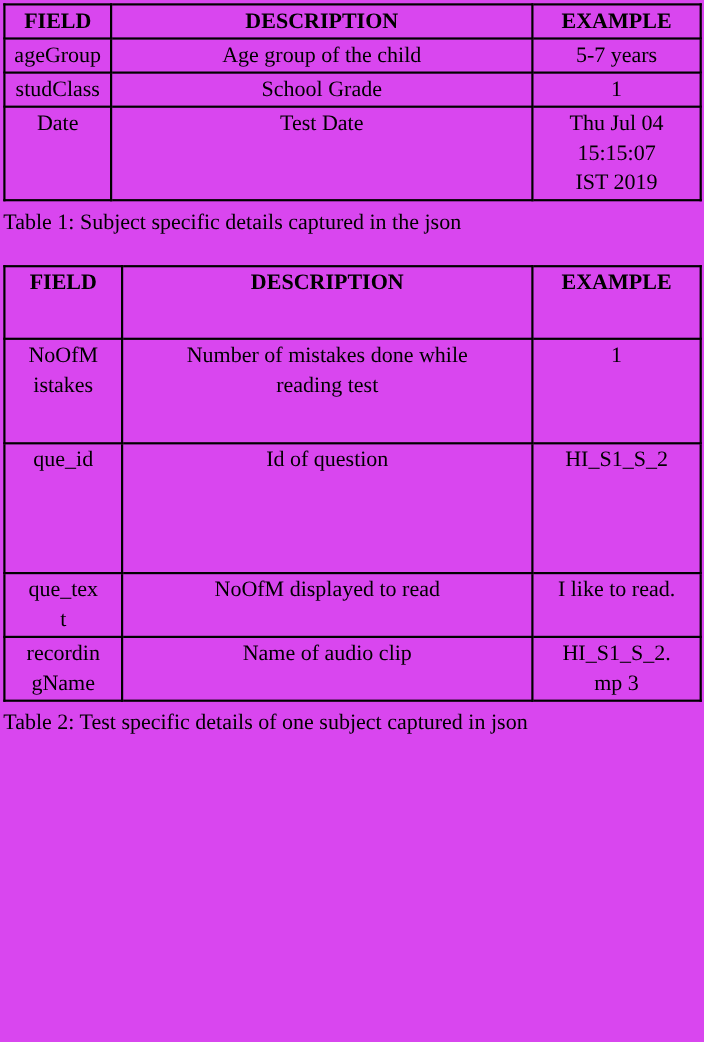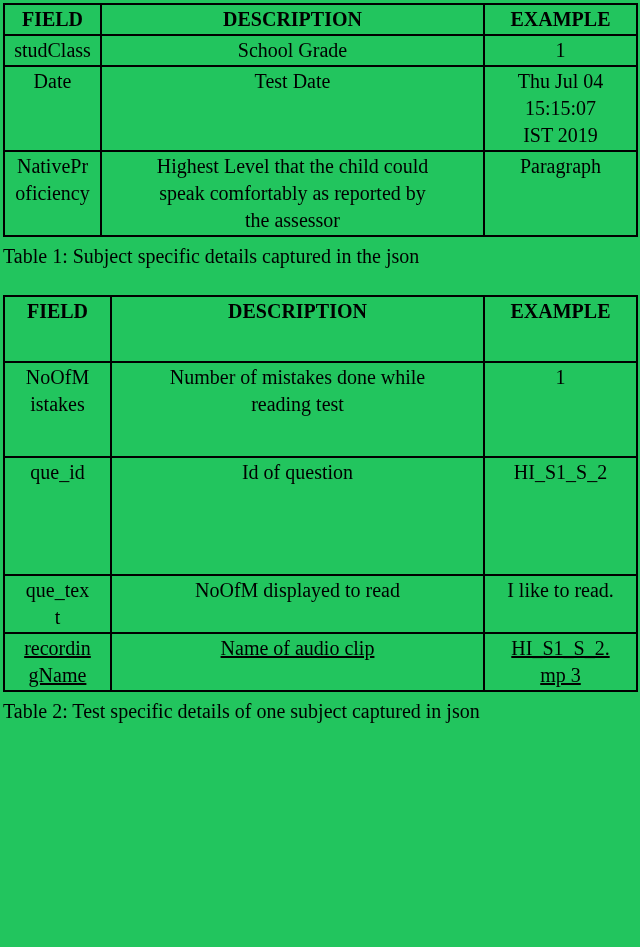--- a/index.html
+++ b/index.html
@@ -7,21 +7,21 @@
     padding: 0;
     background: #ffffff;
     color: #000000;
     font-family: "Liberation Serif", "DejaVu Serif", serif;
   }
   .page {
     width: 640px;
     height: 947px;
     box-sizing: border-box;
     padding: 3px 3px 0 3px;
-    background: #22c55e;
+    background: #d946ef;
     overflow: hidden;
   }
   table.paper-table {
     border-collapse: collapse;
     table-layout: fixed;
     width: 633px;
   }
   table.paper-table td {
     border: 2px solid #000000;
     text-align: center;
@@ -42,21 +42,21 @@
   
   #table2 col.c-field { width: 107px; }
   #table2 col.c-desc  { width: 373px; }
   #table2 col.c-ex    { width: 153px; }
   
   #table2 tr.hdr  td { height: 62px; }
   #table2 tr.r0   td { height: 86px; }
   #table2 tr.r1   td { height: 91px; margin-top: 33px; }
   #table2 tr.r2   td { height: 114px; }
   #table2 tr.r3   td { height: 48px; }
-  #table2 tr.r4   td { height: 52px; text-decoration: underline; }
+  #table2 tr.r4   td { height: 52px; }
   .caption {
     width: 633px;
     font-size: 20px;
     line-height: 27px;
     margin-top: 6px;
   }
   .table-gap { height: 25px; }
 </style>
 </head>
 <body>
@@ -68,39 +68,36 @@
         <col class="c-field">
         <col class="c-desc">
         <col class="c-ex">
       </colgroup>
     <tbody>
       <tr class="hdr">
         <td class="th">FIELD</td>
         <td class="th">DESCRIPTION</td>
         <td class="th">EXAMPLE</td>
       </tr>
+      <tr class="r0">
+        <td>ageGroup</td>
+        <td>Age group of the child</td>
+        <td>5-7 years</td>
+      </tr>
       <tr class="r1">
         <td>studClass</td>
         <td>School Grade</td>
         <td>1</td>
       </tr>
       <tr class="r2">
         <td>Date</td>
         <td>Test Date</td>
         <td>Thu Jul 04
 15:15:07
 IST 2019</td>
-      </tr>
-      <tr class="r3">
-        <td>NativePr
-oficiency</td>
-        <td>Highest Level that the child could
-speak comfortably as reported by
-the assessor</td>
-        <td>Paragraph</td>
       </tr>
     </tbody>
   </table>
   <div class="caption">Table 1: Subject specific details captured in the json</div>
 
   <div class="table-gap"></div>
 
   <table class="paper-table" id="table2">
     <colgroup>
         <col class="c-field">

